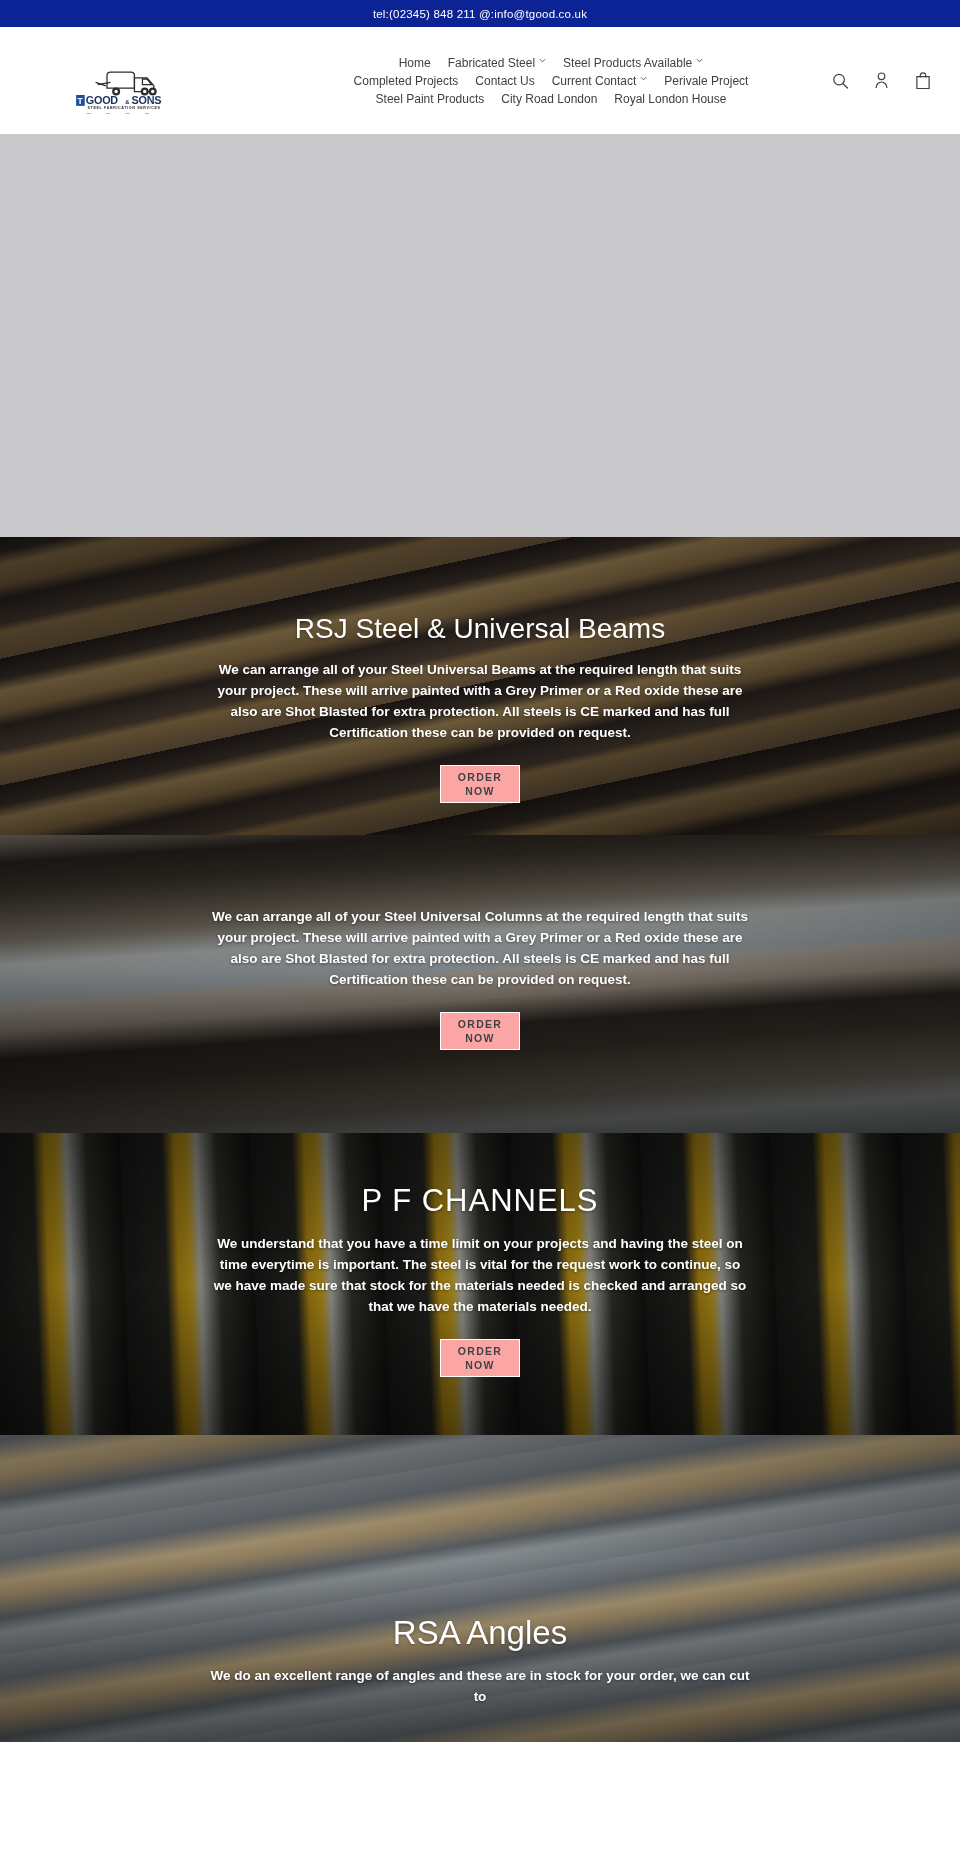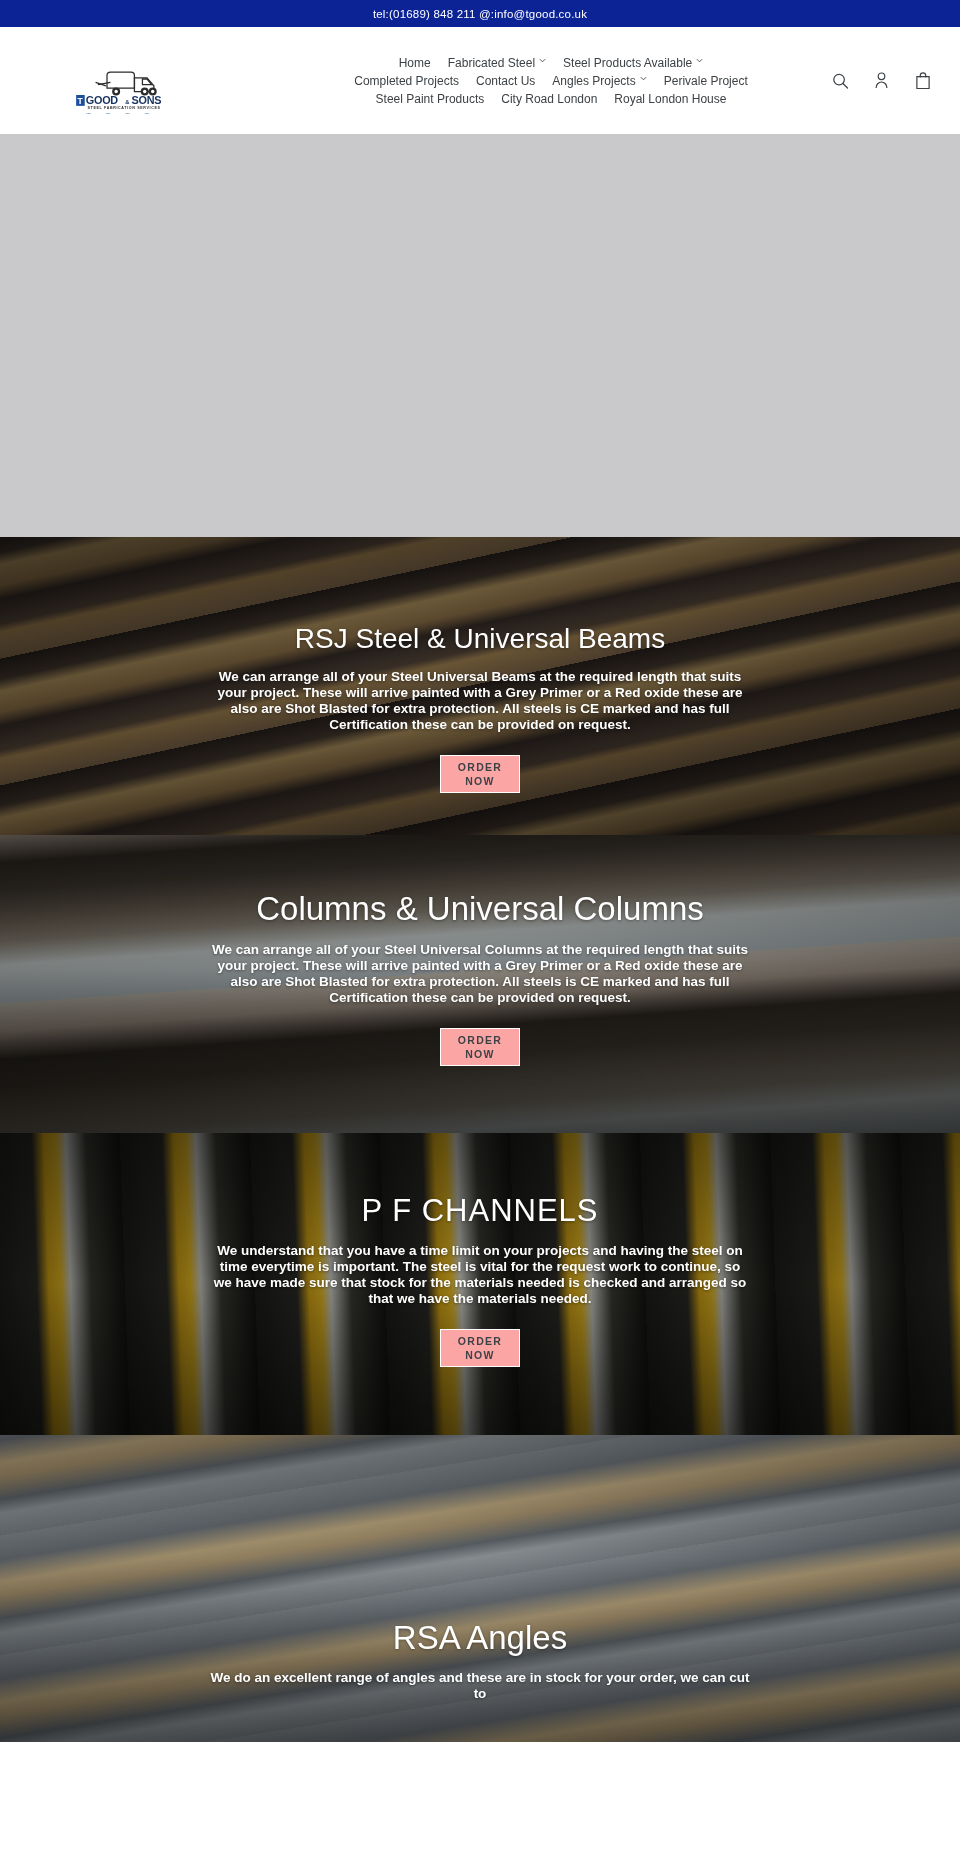--- a/index.html
+++ b/index.html
@@ -132,21 +132,21 @@
   }
   .slide-title {
     font-weight: 400;
     color: #ffffff;
     line-height: 1.15;
     margin-bottom: 14px;
     text-shadow: 0 1px 3px rgba(0,0,0,.35);
   }
   .slide-text {
     font-size: 13.5px;
-    line-height: 16px;
+    line-height: 21px;
     color: #ffffff;
     text-shadow: 0 1px 3px rgba(0,0,0,.45);
     font-weight: 600;
   }
   .slide-text b { font-weight: 800; }
   .btn-order {
     display: inline-flex;
     flex-direction: column;
     align-items: center;
     justify-content: center;
@@ -219,21 +219,21 @@
     inset: 0;
     z-index: 1;
     background: radial-gradient(ellipse at 50% 50%, rgba(0,0,0,.10) 0%, rgba(0,0,0,.30) 100%);
     pointer-events: none;
   }
 </style>
 </head>
 <body>
 
 <div class="announcement">
-  <span>tel:(01689) 848 211 @:info@tgood.co.uk</span>
+  <span>tel:(02345) 848 211 @:info@tgood.co.uk</span>
 </div>
 
 <header class="site-header">
 
   <div class="logo-wrap">
     <svg class="logo" viewBox="0 0 210 116">
 
       <g fill="none" stroke="#2b2b2b" stroke-width="2.2">
         <path d="M62 44 h36 a6 6 0 0 1 6 6 v22 h-48 v-22 a6 6 0 0 1 6 -6 z"></path>
         <path d="M104 54 h22 l12 14 v10 h-34 z"></path>
@@ -289,21 +289,21 @@
     </div>
 
     <div class="nav-row">
       <a class="nav-link">
         <span>Completed Projects</span>
       </a>
       <a class="nav-link">
         <span>Contact Us</span>
       </a>
       <a class="nav-link">
-        <span>Angles Projects</span>
+        <span>Current Contact</span>
         <span class="caret">
           <svg width="7" height="5" viewBox="0 0 8 5">
               <path d="M1 1 L4 4 L7 1" fill="none" stroke="#3d4246" stroke-width="1"></path>
             </svg>
         </span>
       </a>
       <a class="nav-link">
         <span>Perivale Project</span>
       </a>
     </div>
@@ -357,21 +357,20 @@
       <span>ORDER</span>
       <span>NOW</span>
     </a>
   </div>
 </section>
 
 <section class="slide slide-columns">
   <div class="slide-bg bg-columns"></div>
   <div class="vignette"></div>
   <div class="slide-inner">
-    <h2 class="slide-title">Columns &amp; Universal Columns</h2>
     <p class="slide-text">We can arrange all of your Steel Universal Columns at the required length that suits your project. These will arrive painted with a Grey Primer or a Red oxide these are also are Shot Blasted for extra protection. All steels is CE marked and has full Certification these can be provided on request.</p>
     <a class="btn-order">
       <span>ORDER</span>
       <span>NOW</span>
     </a>
   </div>
 </section>
 
 <section class="slide slide-channels">
   <div class="slide-bg bg-channels"></div>

